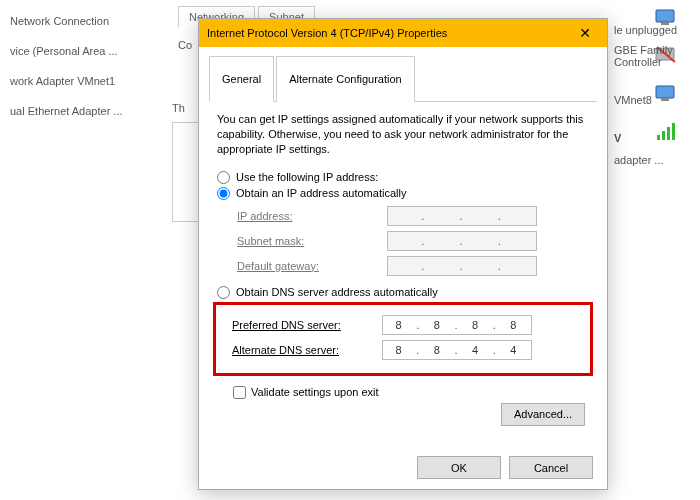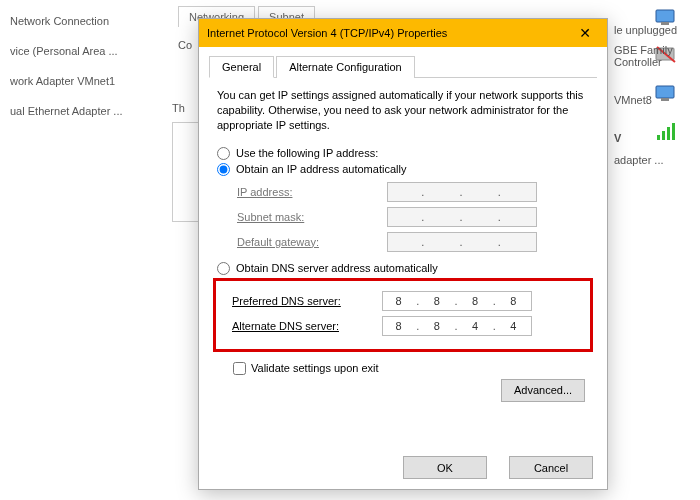--- a/index.html
+++ b/index.html
@@ -26,21 +26,21 @@
     box-shadow: 0 4px 20px rgba(0,0,0,0.25);
   }
   .titlebar {
     height: 28px; background: #fdb900; display: flex; align-items: center;
     padding: 0 8px;
   }
   .titlebar .title { flex: 1; color: #000; font-size: 11px; }
   .titlebar .x { width: 28px; text-align: center; font-size: 14px; color: #000; cursor: default; }
 
   .tabstrip { margin: 8px 10px 0 10px; border-bottom: 1px solid #ccc; display: flex; }
-  .tabstrip .tab { padding: 4px 12px; border: 1px solid #ccc; border-bottom: none; background: #fff; margin-right: 2px; position: relative; top: 1px; cursor: default; }
+  .tabstrip .tab { padding: 16px 12px; border: 1px solid #ccc; border-bottom: none; background: #fff; margin-right: 2px; position: relative; top: 1px; cursor: default; }
   .tabstrip .tab.active { background: #fff; border-bottom: 1px solid #fff; }
 
   .body { padding: 10px 18px 8px 18px; }
   .intro { color: #000; line-height: 1.35; margin-bottom: 14px; }
 
   .group { margin-bottom: 10px; }
   .radio-row { display: flex; align-items: center; margin: 3px 0; }
   .radio-row input[type=radio] { margin: 0 6px 0 0; }
   .radio-row .lbl { color: #000; }
 
@@ -63,21 +63,21 @@
   .cb-row { display:flex; align-items:center; margin: 2px 0 0 16px; }
   .cb-row input { margin: 0 5px 0 0; }
 
   .adv-row { display:flex; justify-content:flex-end; margin: 4px 4px 0 0; }
   .btn {
     min-width: 84px; height: 23px; border: 1px solid #adadad; background: #e1e1e1;
     display: inline-flex; align-items: center; justify-content: center; cursor: default;
     padding: 0 10px;
   }
   .footer {
-    position: absolute; bottom: 10px; right: 14px; display: flex; gap: 22px;
+    position: absolute; bottom: 10px; right: 14px; display: flex; gap: 8px;
   }
 
   
   .behind-strip {
     position: absolute; left: 172px; top: 100px; width: 30px; height: 330px;
     border-right: none;
   }
   .behind-strip .th { color:#555; padding: 2px 0; }
   .behind-strip .bar { border:1px solid #ccc; height: 100px; margin-top:6px;}
 

